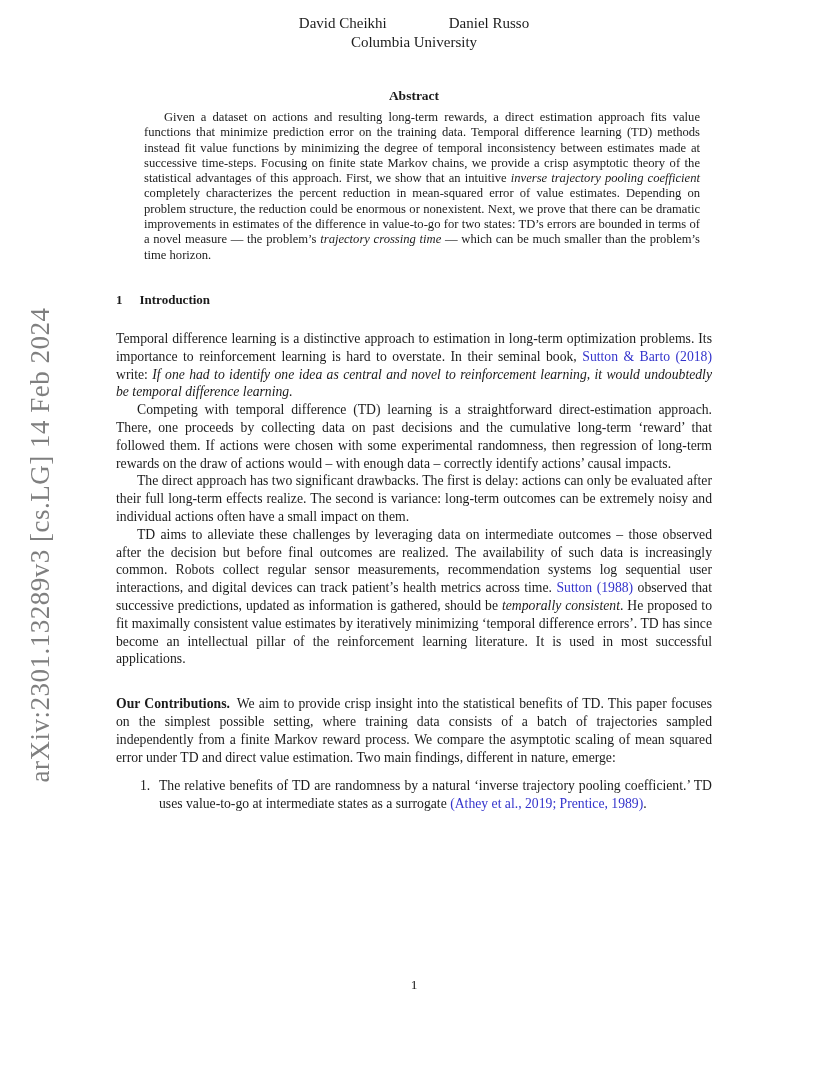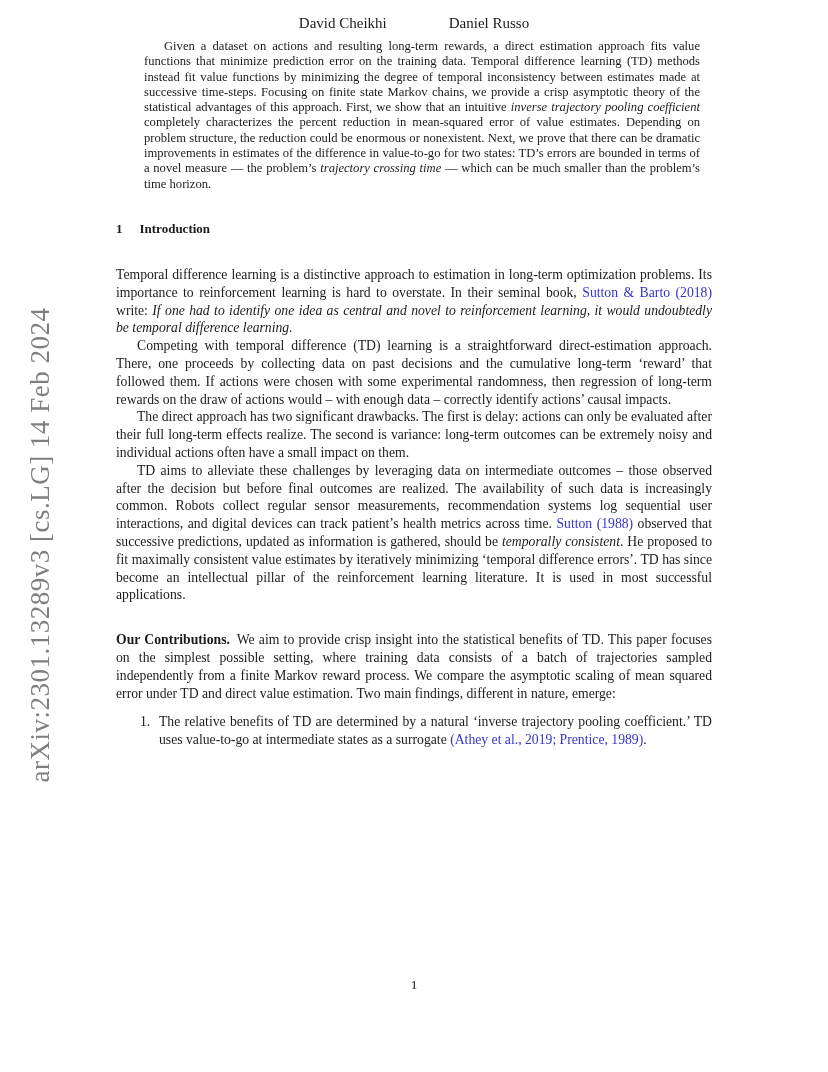--- a/index.html
+++ b/index.html
@@ -77,21 +77,21 @@
     font-weight: bold;
     line-height: 22px;
   }
   .sec-num { display: inline-block; margin-right: 17px; }
   .body-par {
     margin: 0;
     font-size: 13.7px;
     line-height: 17.8px;
     text-align: justify;
   }
-  .body-par.first { margin-top: 26px; }
+  .body-par.first { margin-top: 19px; }
   .indent { text-indent: 21px; }
   .contributions { margin-top: 27px; }
   .contribution-list {
     list-style: none;
     margin: 11px 0 0 0;
     padding: 0 0 0 24px;
   }
   .contribution-list li {
     position: relative;
     padding-left: 19px;
@@ -128,43 +128,45 @@
   <div class="arxiv-sidebar">arXiv:2301.13289v3  [cs.LG]  14 Feb 2024</div>
 
   <div class="content">
 
 
     <div class="authors">
       <span>David Cheikhi</span>
       <span>Daniel Russo</span>
     </div>
 
+    <div class="affiliation">Columbia University</div>
 
     <div>
+      <div class="abstract-heading">Abstract</div>
       <p class="abstract-body"><span>Given a dataset on actions and resulting long-term rewards, a direct estimation approach fits value functions that minimize prediction error on the training data. Temporal difference learning (TD) methods instead fit value functions by minimizing the degree of temporal inconsistency between estimates made at successive time-steps. Focusing on finite state Markov chains, we provide a crisp asymptotic theory of the statistical advantages of this approach. First, we show that an intuitive </span><span class="italic">inverse trajectory pooling coefficient</span><span> completely characterizes the percent reduction in mean-squared error of value estimates. Depending on problem structure, the reduction could be enormous or nonexistent. Next, we prove that there can be dramatic improvements in estimates of the difference in value-to-go for two states: TD’s errors are bounded in terms of a novel measure — the problem’s </span><span class="italic">trajectory crossing time</span><span> — which can be much smaller than the problem’s time horizon.</span></p>
     </div>
 
     <h2 class="section-heading">
       <span class="sec-num">1</span><span>Introduction</span>
     </h2>
 
     <p class="body-par first"><span>Temporal difference learning is a distinctive approach to estimation in long-term optimization problems. Its importance to reinforcement learning is hard to overstate. In their seminal book, </span><a class="link">Sutton &amp; Barto</a><span> </span><a class="link">(2018)</a><span> write: </span><span class="italic">If one had to identify one idea as central and novel to reinforcement learning, it would undoubtedly be temporal difference learning.</span></p>
 
     <p class="body-par indent"><span>Competing with temporal difference (TD) learning is a straightforward direct-estimation approach. There, one proceeds by collecting data on past decisions and the cumulative long-term ‘reward’ that followed them. If actions were chosen with some experimental randomness, then regression of long-term rewards on the draw of actions would – with enough data – correctly identify actions’ causal impacts.</span></p>
 
     <p class="body-par indent"><span>The direct approach has two significant drawbacks. The first is delay: actions can only be evaluated after their full long-term effects realize. The second is variance: long-term outcomes can be extremely noisy and individual actions often have a small impact on them.</span></p>
 
     <p class="body-par indent"><span>TD aims to alleviate these challenges by leveraging data on intermediate outcomes – those observed after the decision but before final outcomes are realized. The availability of such data is increasingly common. Robots collect regular sensor measurements, recommendation systems log sequential user interactions, and digital devices can track patient’s health metrics across time. </span><a class="link">Sutton</a><span> </span><a class="link">(1988)</a><span> observed that successive predictions, updated as information is gathered, should be </span><span class="italic">temporally consistent</span><span>. He proposed to fit maximally consistent value estimates by iteratively minimizing ‘temporal difference errors’. TD has since become an intellectual pillar of the reinforcement learning literature. It is used in most successful applications.</span></p>
 
     <p class="body-par contributions"><span class="bold">Our Contributions.</span><span> We aim to provide crisp insight into the statistical benefits of TD. This paper focuses on the simplest possible setting, where training data consists of a batch of trajectories sampled independently from a finite Markov reward process. We compare the asymptotic scaling of mean squared error under TD and direct value estimation. Two main findings, different in nature, emerge:</span></p>
 
     <ol class="contribution-list">
       <li>
         <span class="marker">1.</span>
-        <span class="li-text"><span>The relative benefits of TD are determined by a natural ‘inverse trajectory pooling coefficient.’ TD uses value-to-go at intermediate states as a surrogate </span><a class="link">(Athey et al., 2019; Prentice, 1989)</a><span>.</span></span>
+        <span class="li-text"><span>The relative benefits of TD are randomness by a natural ‘inverse trajectory pooling coefficient.’ TD uses value-to-go at intermediate states as a surrogate </span><a class="link">(Athey et al., 2019; Prentice, 1989)</a><span>.</span></span>
       </li>
     </ol>
 
   </div>
 
   <div class="page-number">1</div>
 
 </div>
 
 </body></html>

